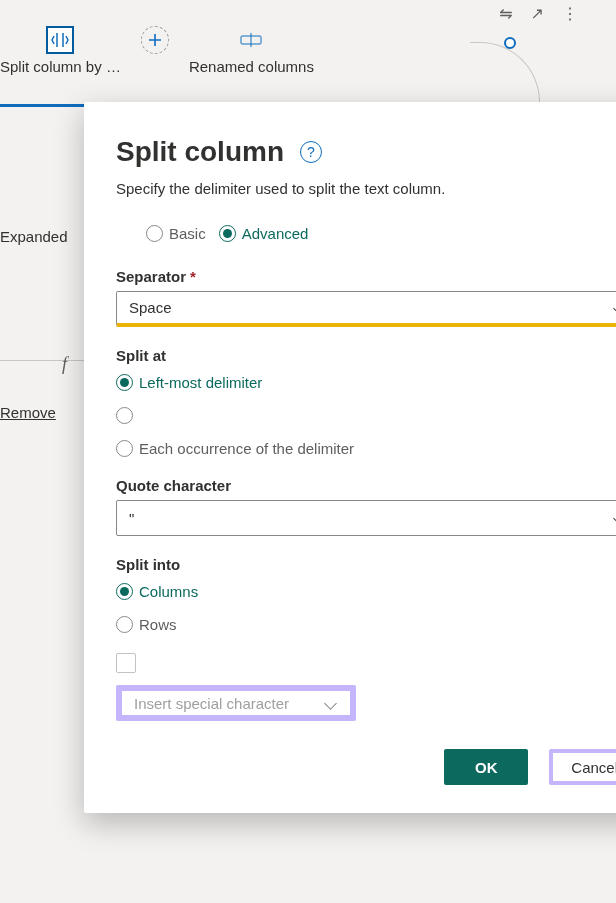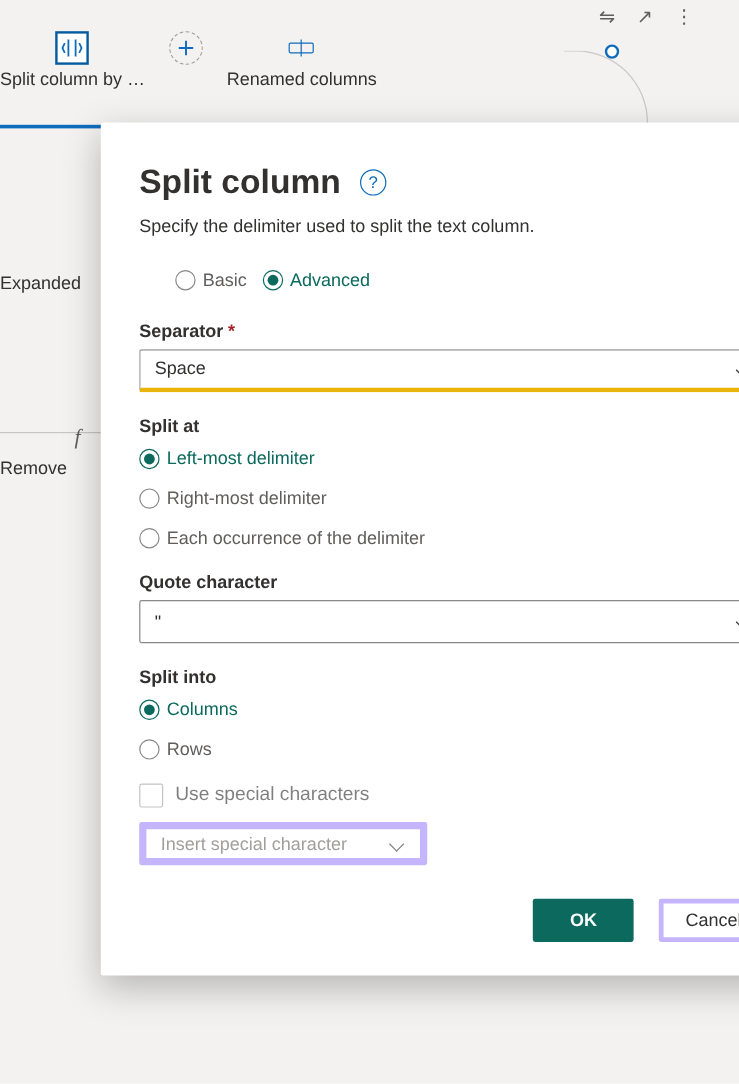--- a/index.html
+++ b/index.html
@@ -8,21 +8,21 @@
     
     .steps { position:absolute; top:26px; left:0; width:616px; height:70px; display:flex; align-items:flex-start; gap:20px; padding:0 0; }
     .step { display:flex; flex-direction:column; align-items:center; gap:4px; font-size:15px; color:#323130; position:relative; }
     .step .icon-box { width:28px; height:28px; display:flex; align-items:center; justify-content:center; color:#0f6cbd; }
     .step.selected .icon-box { border:2px solid #005a9e; background:#fff; }
     .step.add .icon-box { border:1px dashed #a19f9d; border-radius:50%; }
     .info-badge { display:inline-flex; align-items:center; justify-content:center; width:16px; height:16px; border:1.2px solid #0f6cbd; color:#0f6cbd; border-radius:50%; font-size:11px; font-style:italic; font-family:Georgia,serif; margin-left:4px; }
 
     .side-text { position:absolute; left:0; font-size:15px; color:#323130; }
     .expand-lbl { top:228px; }
-    .remove-lbl { top:382px; }
+    .remove-lbl { top:404px;text-decoration:underline; }
     .divider { position:absolute; left:0; top:104px; width:616px; height:3px; background:#0f6cbd; }
     .fx-icon { position:absolute; left:62px; top:354px; font-family:Georgia,serif; font-style:italic; color:#605e5c; font-size:18px; }
     .hline { position:absolute; left:0; top:360px; width:85px; height:1px; background:#c8c6c4; }
 
     
     .dialog { position:absolute; left:84px; top:102px; width:588px; background:#fff; border-radius:2px; box-shadow:0 10px 30px rgba(0,0,0,0.25); padding:34px 32px 28px 32px; }
     .dlg-head { display:flex; align-items:center; gap:16px; margin-bottom:12px; }
     .dlg-title { font-size:28px; font-weight:600; color:#323130; }
     .help { width:22px; height:22px; border:1.5px solid #0f6cbd; border-radius:50%; color:#0f6cbd; display:flex; align-items:center; justify-content:center; font-size:14px; }
     .dlg-sub { font-size:15px; color:#323130; margin-bottom:28px; }
@@ -136,21 +136,20 @@
 
   <div class="group">
     <div class="field-label">Split at</div>
     <div class="vradios">
       <div class="radio checked">
         <span class="bullet"></span>
         <span class="lbl">Left-most delimiter</span>
       </div>
       <div class="radio unchecked">
         <span class="bullet"></span>
-        <span class="lbl">Right-most delimiter</span>
       </div>
       <div class="radio unchecked">
         <span class="bullet"></span>
         <span class="lbl">Each occurrence of the delimiter</span>
       </div>
     </div>
   </div>
 
   <div class="group">
     <div class="field-label">Quote character</div>
@@ -169,21 +168,20 @@
       </div>
       <div class="radio unchecked">
         <span class="bullet"></span>
         <span class="lbl">Rows</span>
       </div>
     </div>
   </div>
 
   <div class="checkbox-row">
     <span class="box"></span>
-    <span>Use special characters</span>
   </div>
 
   <div class="insert-dd">
     <span>Insert special character</span>
     <span class="chev" style="opacity:.6"></span>
   </div>
 
   <div class="btn-row">
     <div class="btn primary">OK</div>
     <div class="btn secondary">Cancel</div>

